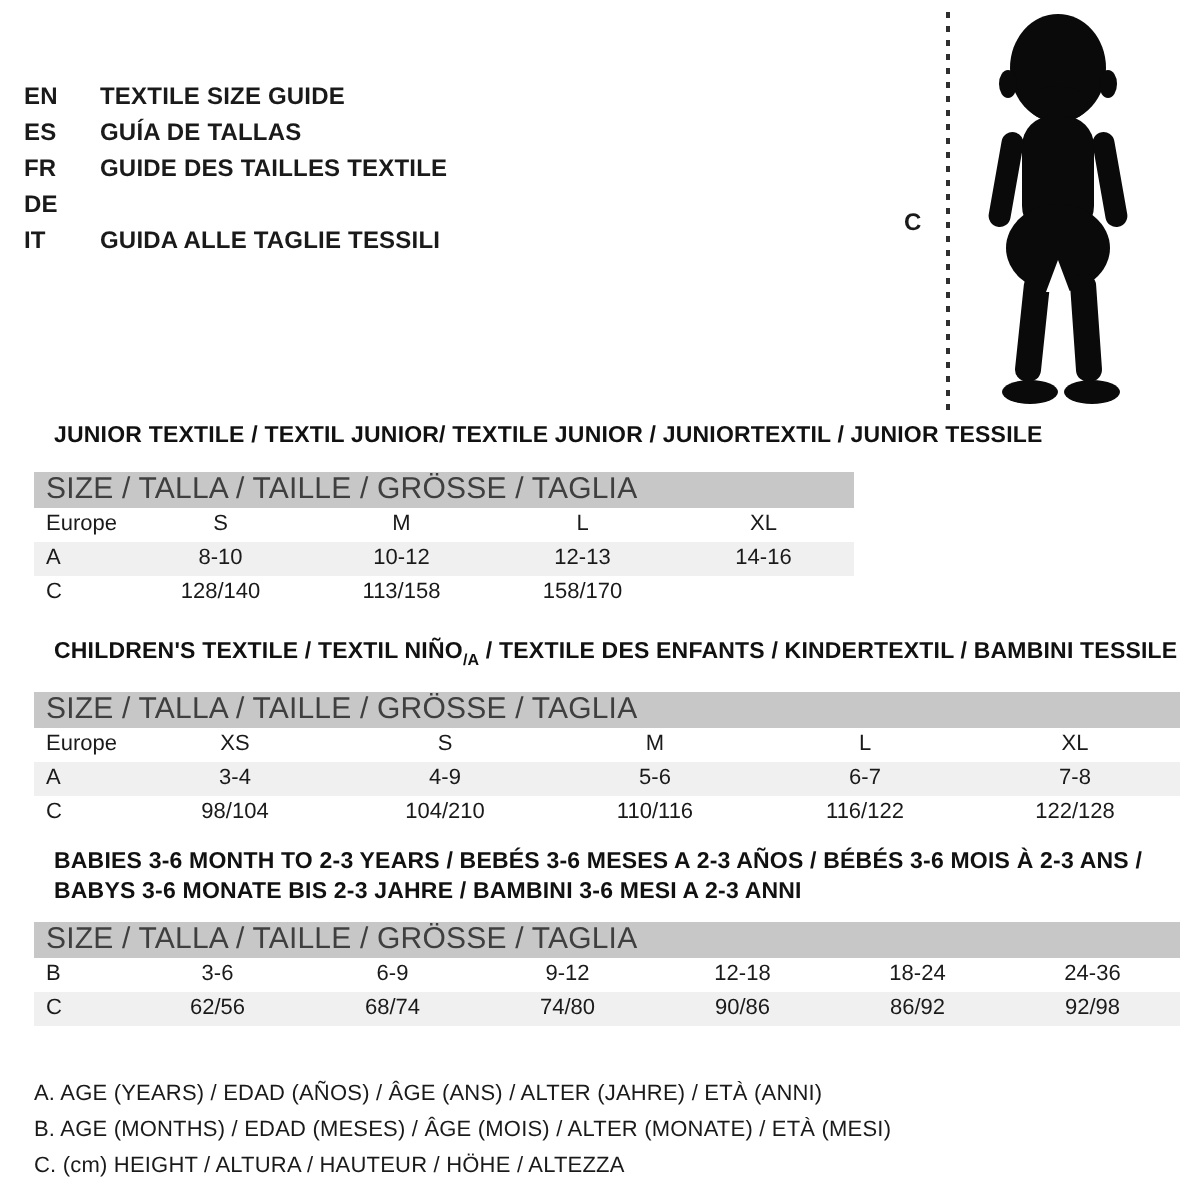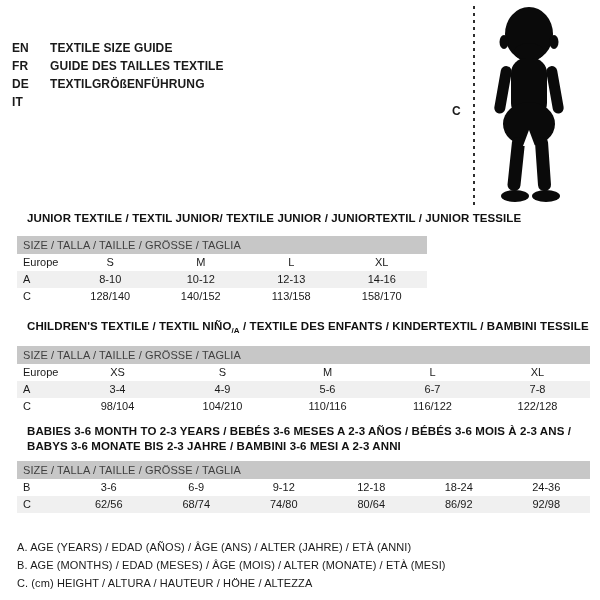--- a/index.html
+++ b/index.html
@@ -29,21 +29,21 @@
   .section-title{
     left:27px;font-size:11.5px;font-weight:bold;letter-spacing:.1px;
     white-space:nowrap;color:#111;
   }
   .section-title .title-line{display:block;line-height:15px;}
   sub{font-size:8px;}
 
   .size-table{left:17px;}
   .band{
     height:18px;line-height:18px;background:#c7c7c7;color:#3f3f3f;
-    font-size:11px;padding-left:6px;box-sizing:border-box;letter-spacing:.1px;
+    font-size:15px;padding-left:6px;box-sizing:border-box;letter-spacing:.1px;
   }
   .trow{display:grid;height:17px;line-height:17px;font-size:11px;}
   .cols-4{grid-template-columns:48px repeat(4,1fr);}
   .cols-5{grid-template-columns:48px repeat(5,1fr);}
   .cols-6{grid-template-columns:48px repeat(6,1fr);}
   .trow .rlabel{text-align:left;padding-left:6px;}
   .trow .cell{text-align:center;}
   .zebra{background:#f0f0f0;}
   .w-junior{width:410px;}
   .w-full{width:573px;}
@@ -54,29 +54,33 @@
 </style>
 </head>
 <body>
 
 <div class="abs lang-block">
   <div class="lang-row">
     <span class="lang-code">EN</span>
     <span class="lang-title">TEXTILE SIZE GUIDE</span>
   </div>
   <div class="lang-row">
+    <span class="lang-code">ES</span>
+    <span class="lang-title">GUÍA DE TALLAS</span>
+  </div>
+  <div class="lang-row">
     <span class="lang-code">FR</span>
     <span class="lang-title">GUIDE DES TAILLES TEXTILE</span>
   </div>
   <div class="lang-row">
     <span class="lang-code">DE</span>
-    <span class="lang-title">TEXTILGRÖßENFÜHRUNG</span>
   </div>
   <div class="lang-row">
     <span class="lang-code">IT</span>
+    <span class="lang-title">GUIDA ALLE TAGLIE TESSILI</span>
   </div>
 </div>
 
 <div class="abs measure-line"></div>
 <div class="abs measure-label">C</div>
 <svg class="abs silhouette" width="100" height="202" viewBox="0 0 100 202" aria-hidden="true">
   <g fill="#0a0a0a">
 
     <ellipse cx="50" cy="30" rx="24" ry="27"></ellipse>
     <ellipse cx="25" cy="38" rx="4.5" ry="7"></ellipse>
@@ -113,21 +117,20 @@
   <div class="trow cols-4 zebra">
     <span class="rlabel">A</span>
     <span class="cell">8-10</span>
     <span class="cell">10-12</span>
     <span class="cell">12-13</span>
     <span class="cell">14-16</span>
   </div>
   <div class="trow cols-4">
     <span class="rlabel">C</span>
     <span class="cell">128/140</span>
-    <span class="cell">140/152</span>
     <span class="cell">113/158</span>
     <span class="cell">158/170</span>
   </div>
 </div>
 
 <div class="abs section-title" style="top:320px;">
   <span>CHILDREN'S TEXTILE / TEXTIL NIÑO</span><sub>/A</sub><span> / TEXTILE DES ENFANTS / KINDERTEXTIL / BAMBINI TESSILE</span>
 </div>
 <div class="abs size-table w-full" style="top:346px;">
   <div class="band">SIZE / TALLA / TAILLE / GRÖSSE / TAGLIA</div>
@@ -170,21 +173,21 @@
     <span class="cell">9-12</span>
     <span class="cell">12-18</span>
     <span class="cell">18-24</span>
     <span class="cell">24-36</span>
   </div>
   <div class="trow cols-6 zebra">
     <span class="rlabel">C</span>
     <span class="cell">62/56</span>
     <span class="cell">68/74</span>
     <span class="cell">74/80</span>
-    <span class="cell">80/64</span>
+    <span class="cell">90/86</span>
     <span class="cell">86/92</span>
     <span class="cell">92/98</span>
   </div>
 </div>
 
 <div class="abs footnotes">
   <div class="footnote">A. AGE (YEARS) / EDAD (AÑOS) / ÂGE (ANS) / ALTER (JAHRE) / ETÀ (ANNI)</div>
   <div class="footnote">B. AGE (MONTHS) / EDAD (MESES) / ÂGE (MOIS) / ALTER (MONATE) / ETÀ (MESI)</div>
   <div class="footnote">C. (cm) HEIGHT / ALTURA / HAUTEUR / HÖHE / ALTEZZA</div>
 </div>

